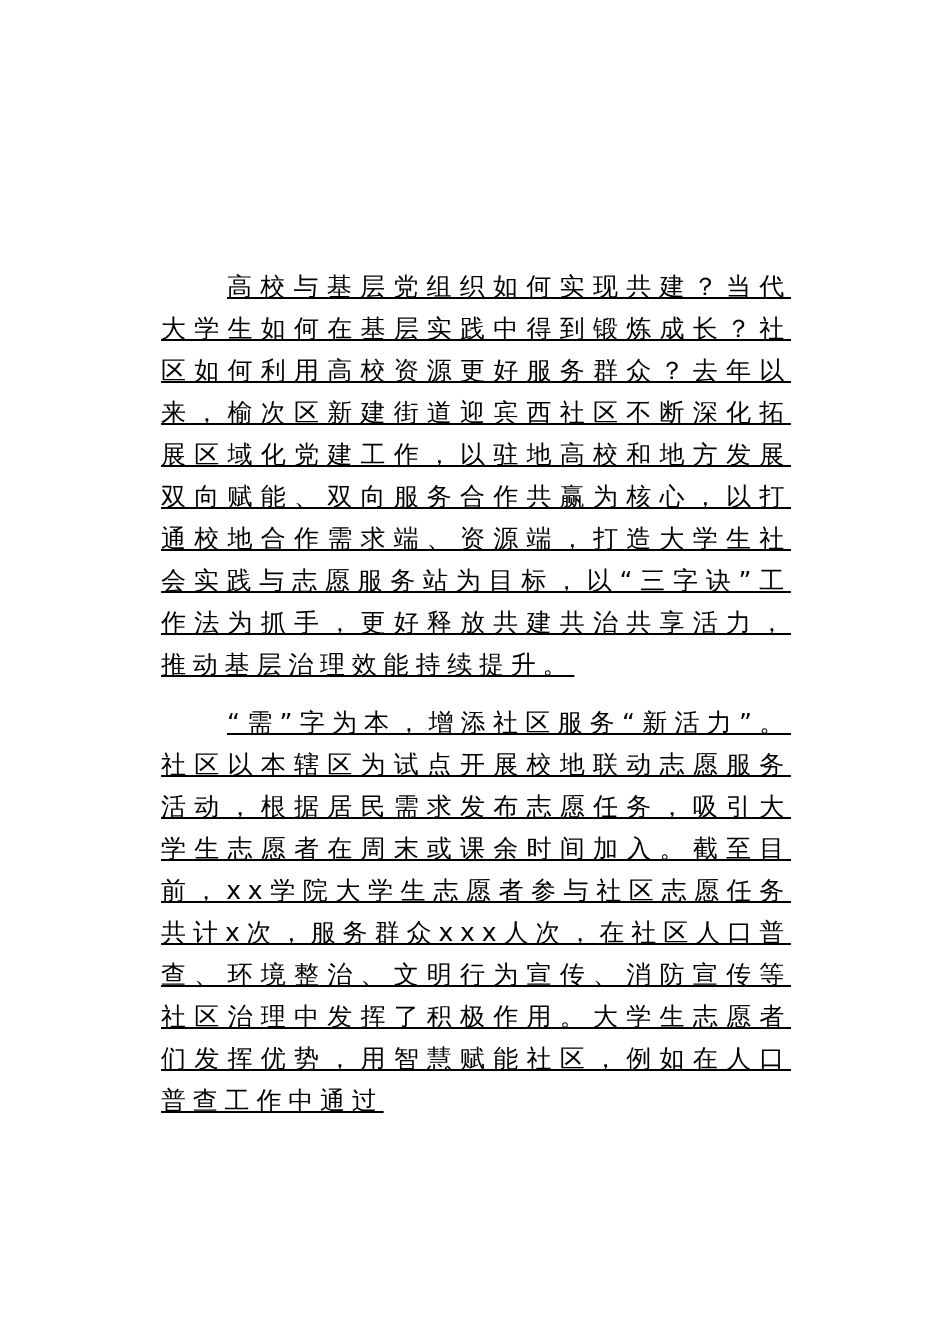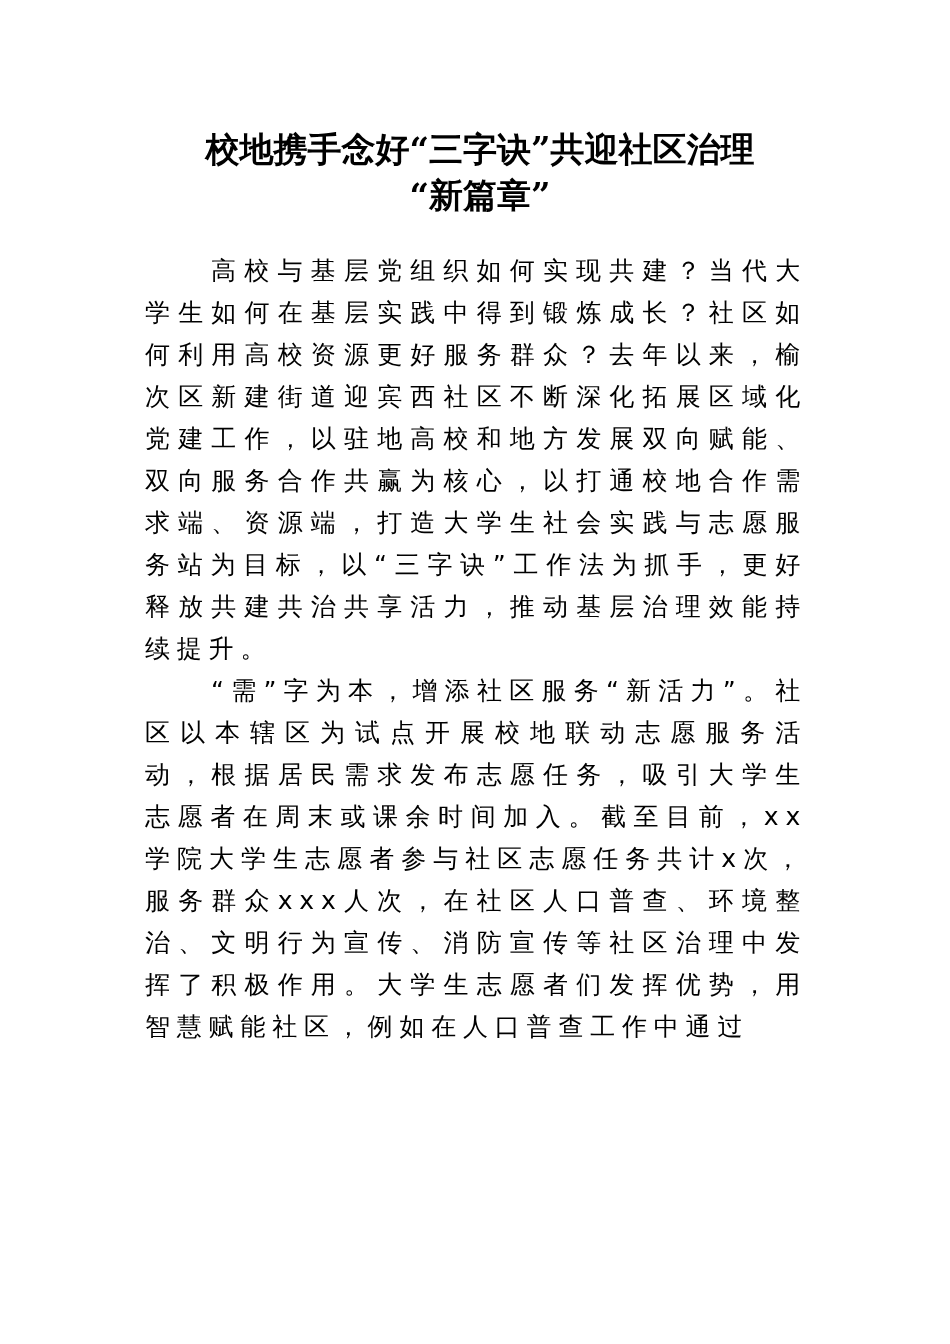--- a/index.html
+++ b/index.html
@@ -44,31 +44,28 @@
       left: 145px;
       top: 250px;
       width: 662px;
       font-family: "DejaVu Sans", "Liberation Sans", sans-serif;
       font-size: 25px;
       line-height: 42px;
       letter-spacing: 6.8px;
       text-align: justify;
     }
     .body-text p {
-      margin: 0;
+      margin: 16px;
       text-indent: 66px;
       word-break: break-all;
+      text-decoration: underline;
     }
   </style>
 </head>
 <body>
 
 <div class="page">
-  <h1 class="title">
-    <span class="title-line">校地携手念好“三字诀”共迎社区治理</span>
-    <span class="title-line">“新篇章”</span>
-  </h1>
 
   <div class="body-text">
     <p>高校与基层党组织如何实现共建？当代大学生如何在基层实践中得到锻炼成长？社区如何利用高校资源更好服务群众？去年以来，榆次区新建街道迎宾西社区不断深化拓展区域化党建工作，以驻地高校和地方发展双向赋能、双向服务合作共赢为核心，以打通校地合作需求端、资源端，打造大学生社会实践与志愿服务站为目标，以“三字诀”工作法为抓手，更好释放共建共治共享活力，推动基层治理效能持续提升。</p>
     <p>“需”字为本，增添社区服务“新活力”。社区以本辖区为试点开展校地联动志愿服务活动，根据居民需求发布志愿任务，吸引大学生志愿者在周末或课余时间加入。截至目前，xx学院大学生志愿者参与社区志愿任务共计x次，服务群众xxx人次，在社区人口普查、环境整治、文明行为宣传、消防宣传等社区治理中发挥了积极作用。大学生志愿者们发挥优势，用智慧赋能社区，例如在人口普查工作中通过</p>
   </div>
 </div>
 
 </body></html>

